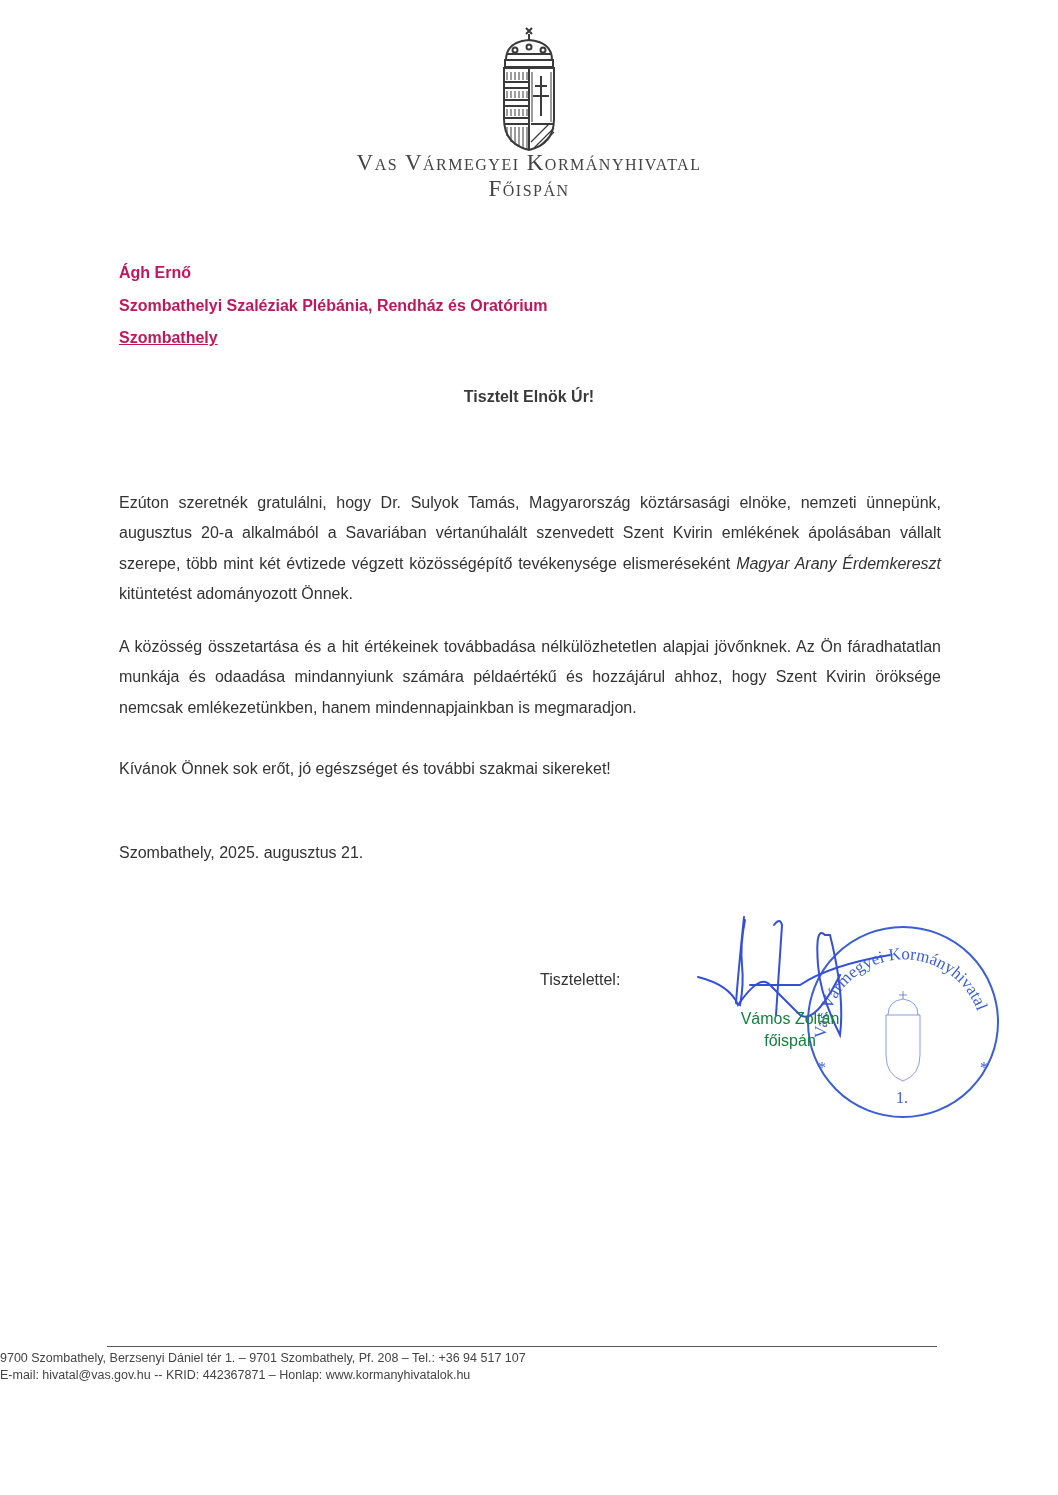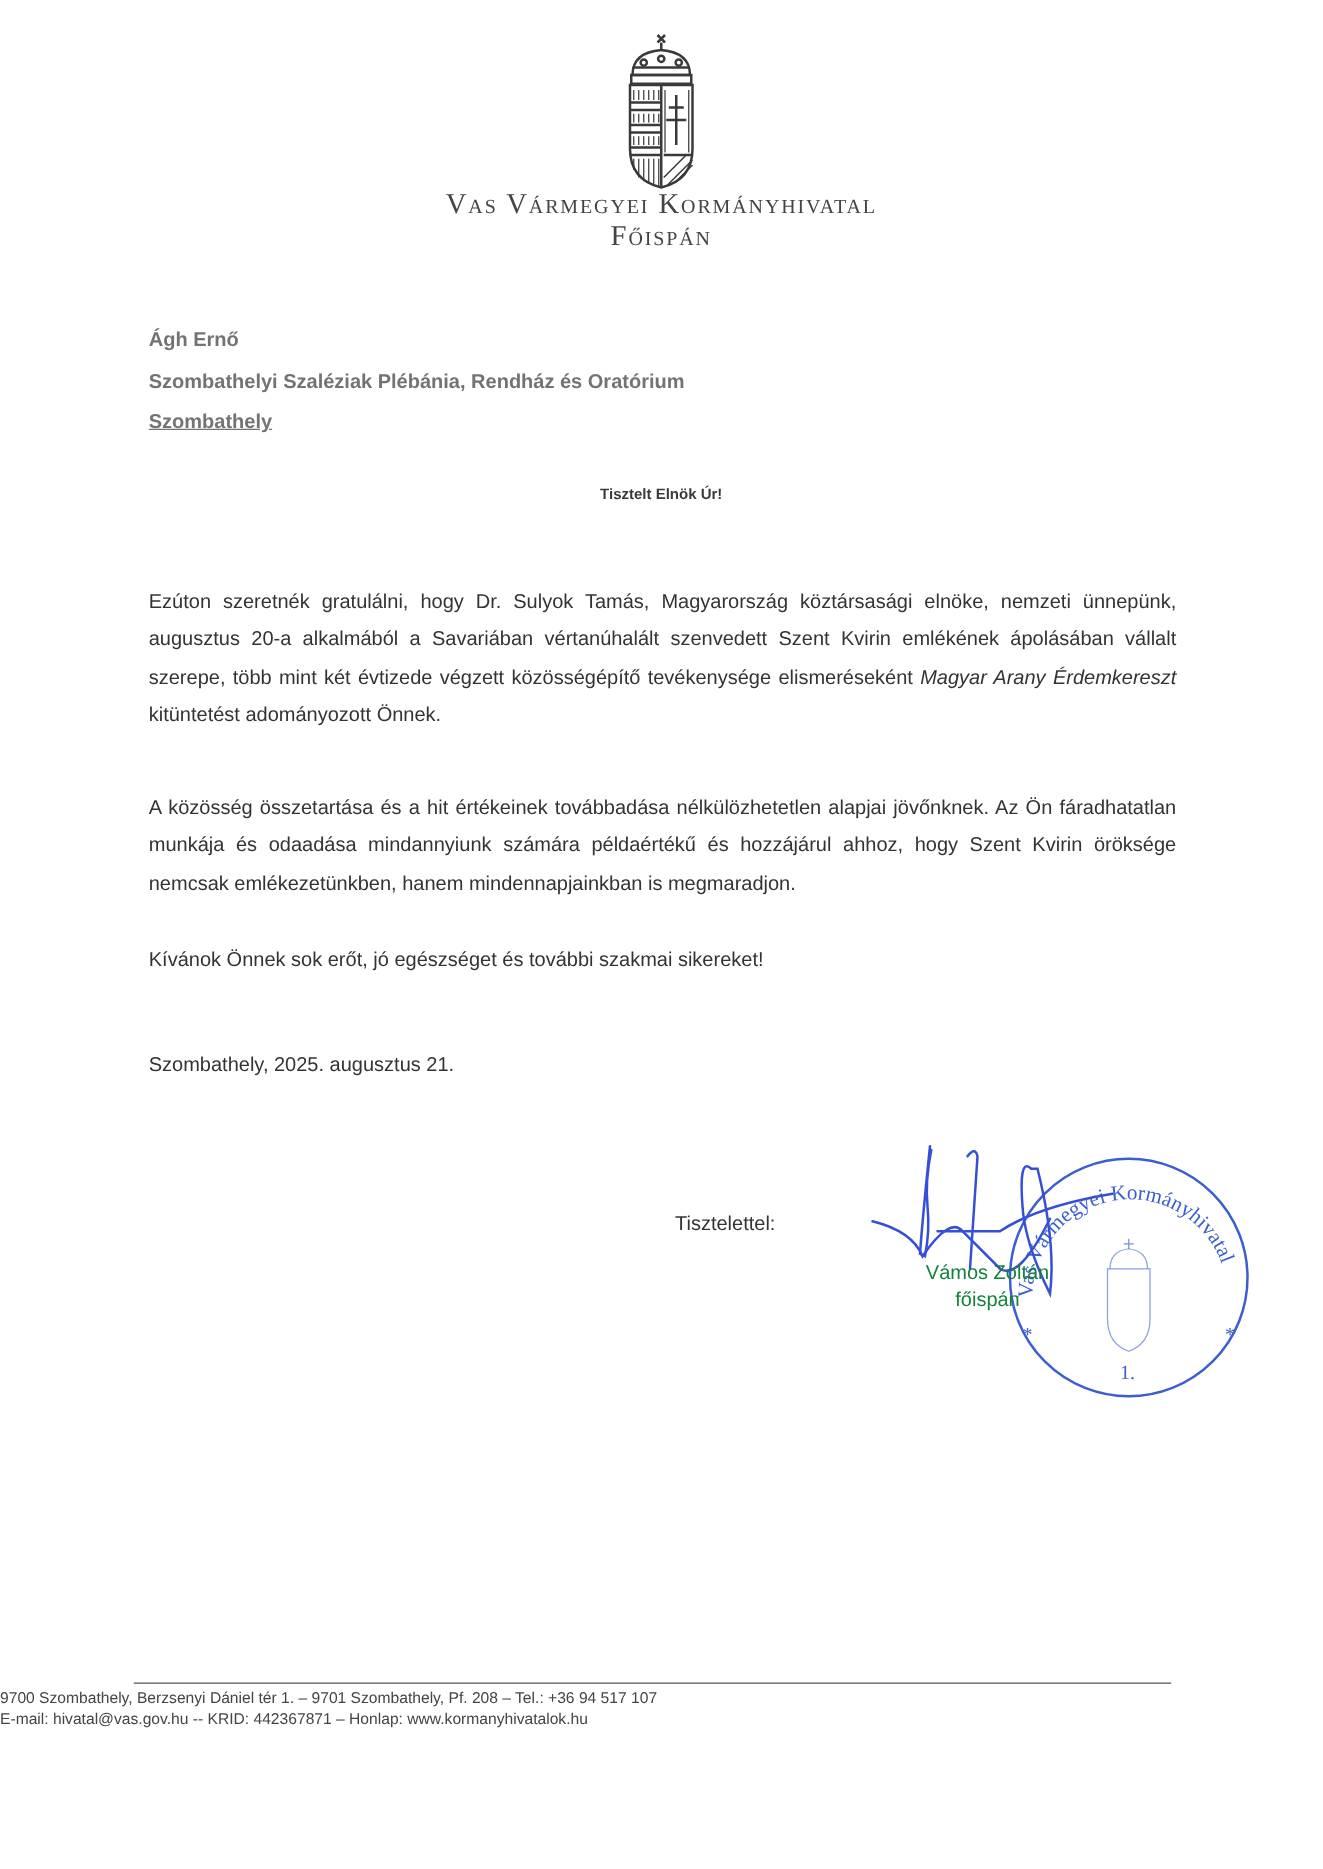--- a/index.html
+++ b/index.html
@@ -1,27 +1,27 @@
 <!DOCTYPE html>
 <html><head>
 <meta charset="utf-8">
 <style>
   html, body { margin: 0; padding: 0; background: #ffffff; }
   body { width: 1058px; height: 1495px; position: relative; overflow: hidden; color: #2b2b2b; font-family: "Liberation Sans", sans-serif; }
   .abs { position: absolute; }
   .crest { left: 498px; left: 500px; top: 25px; width: 52px; width: 62px; }
   .header-title { left: 0; width: 1058px; top: 150px; text-align: center; font-family: "Liberation Serif", serif; color: #444; font-size: 23px; letter-spacing: 1.5px; font-variant: small-caps; line-height: 26px; }
   .header-sub { left: 0; width: 1058px; top: 176px; text-align: center; font-family: "Liberation Serif", serif; color: #444; font-size: 23px; letter-spacing: 1.5px; font-variant: small-caps; line-height: 26px; }
-  .addr { left: 119px; font-weight: bold; font-size: 16px; color: #737373; text-align: right; }
+  .addr { left: 119px; font-weight: bold; font-size: 16px; color: #be185d; text-align: right; }
   .addr1 { top: 264px; }
   .addr2 { top: 297px; }
   .addr3 { top: 329px; text-decoration: underline; }
-  .salutation { left: 0; width: 1058px; top: 388px; text-align: center; font-weight: bold; font-size: 12px; color: #3a3a3a; box-sizing: border-box; }
+  .salutation { left: 0; width: 1058px; top: 388px; text-align: center; font-weight: bold; font-size: 16px; color: #3a3a3a; box-sizing: border-box; }
   .para { left: 119px; width: 822px; font-size: 16px; line-height: 30.3px; text-align: justify; color: #333; }
-  .p1 { top: 467px; }
+  .p1 { top: 488px; }
   .p2 { top: 632px; }
   .p3 { top: 754px; }
   .date { left: 119px; top: 844px; font-size: 16px; color: #333; }
   .closing { left: 540px; top: 935px; font-size: 16px; color: #333; margin-top: 36px; }
   .signer { left: 680px; width: 220px; top: 1008px; text-align: center; font-size: 16px; color: #15803d; line-height: 22px; }
   .sig-svg { left: 690px; top: 905px; width: 310px; height: 230px; }
   .footer-rule { left: 107px; top: 1346px; width: 830px; height: 0; border-top: 1px solid #555; }
   .footer { left: 0; width: 1058px; text-align: left; font-size: 12.5px; color: #444; line-height: 17px; }
   .f1 { top: 1350px; }
   .f2 { top: 1367px; }

